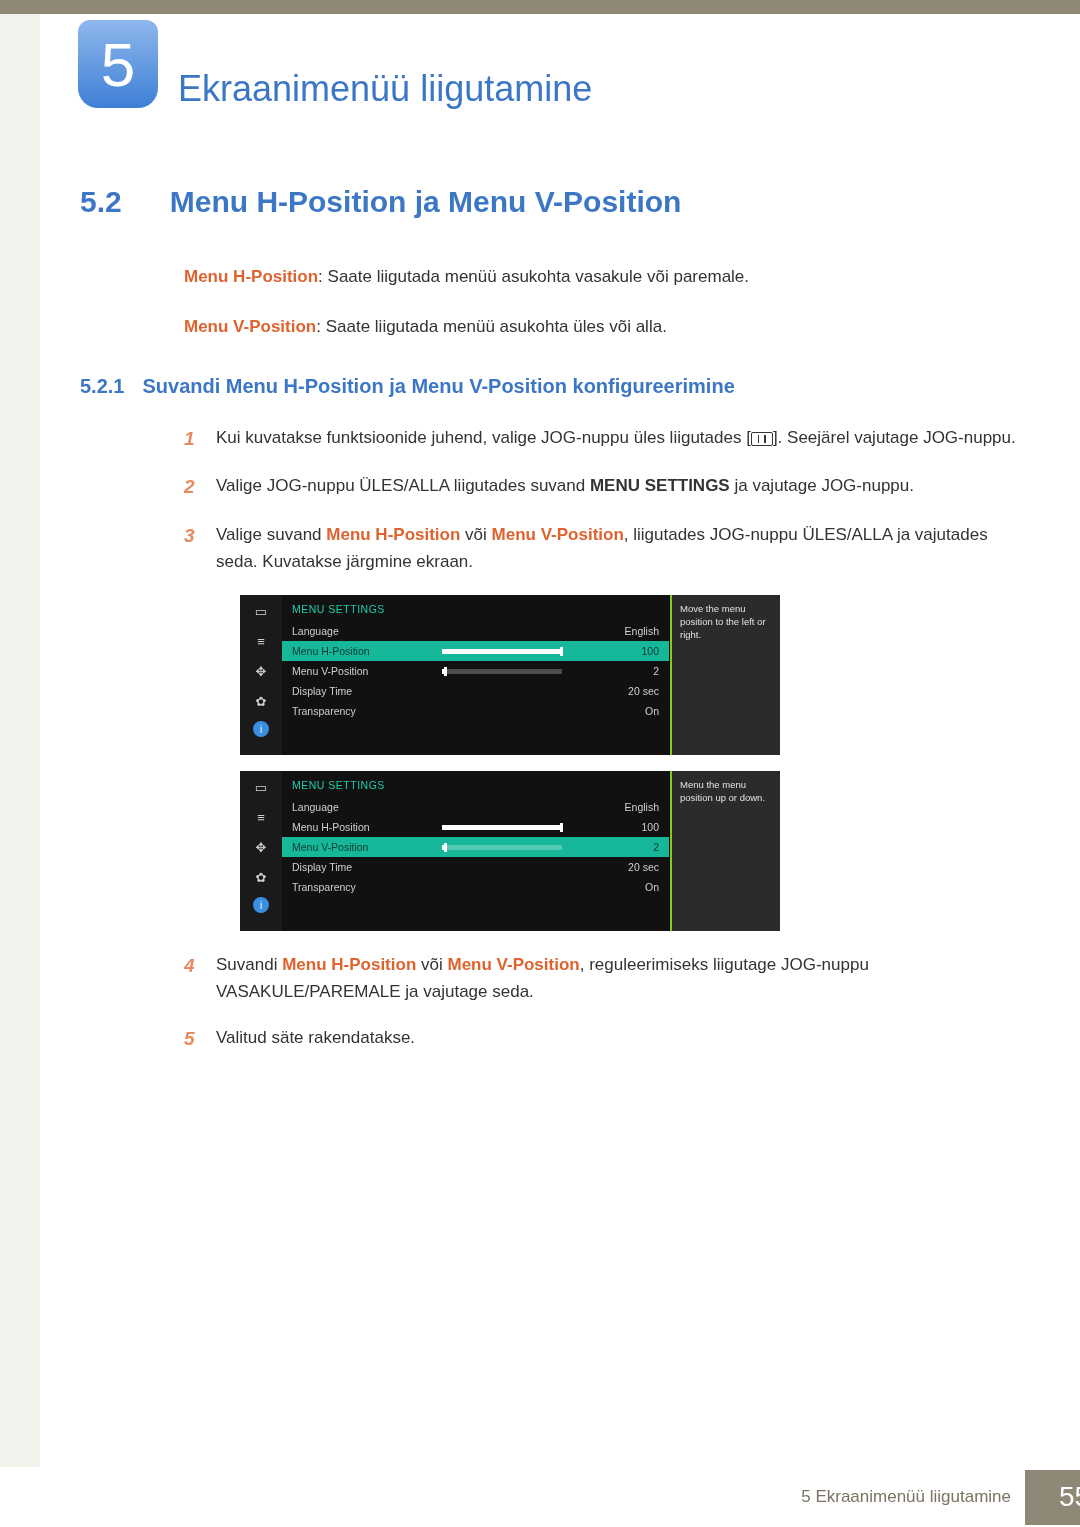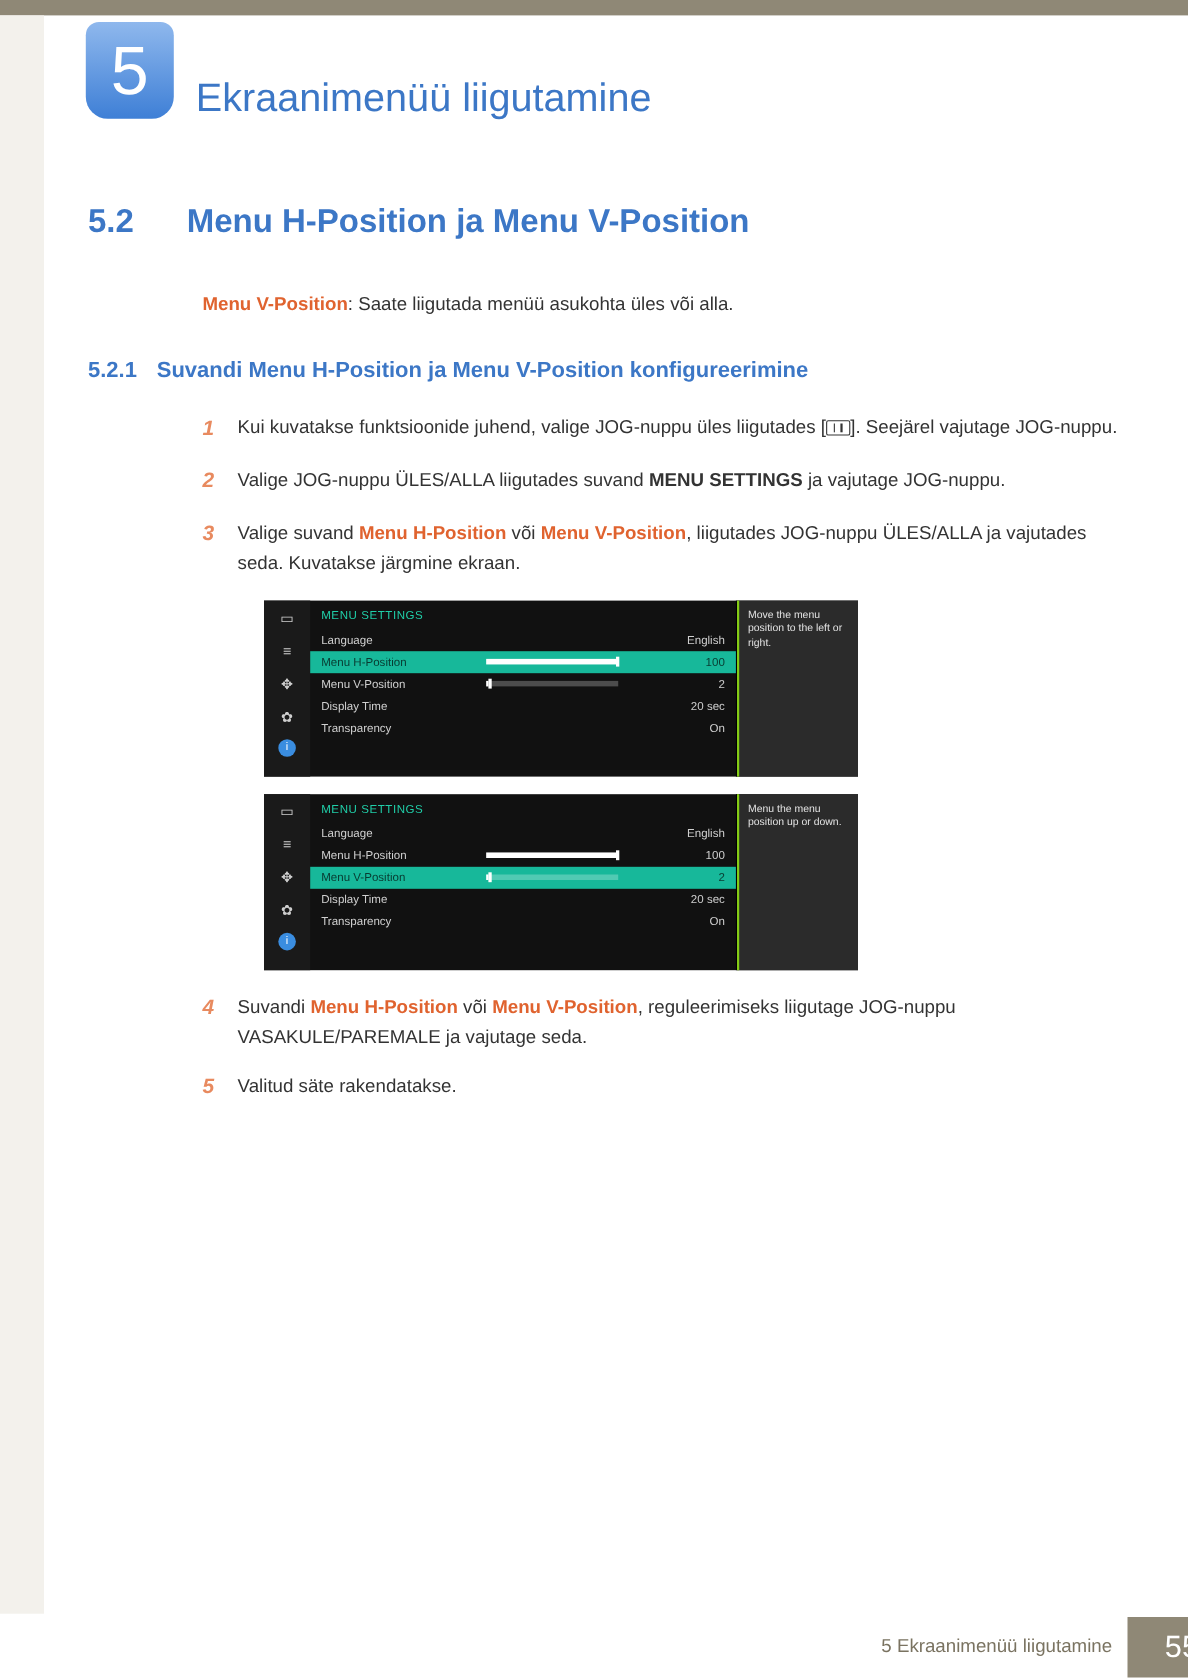--- a/index.html
+++ b/index.html
@@ -215,20 +215,23 @@
   <div class="num">5</div>
 </div>
 <div class="chapter-title">Ekraanimenüü liigutamine</div>
 
 <div class="section">
   <h2>
     <span class="secnum">5.2</span><span>Menu H-Position ja Menu V-Position</span>
   </h2>
 
   <p class="body-text">
+    <span class="term">Menu H-Position</span><span>: Saate liigutada menüü asukohta vasakule või paremale.</span>
+  </p>
+  <p class="body-text">
     <span class="term">Menu V-Position</span><span>: Saate liigutada menüü asukohta üles või alla.</span>
   </p>
 
   <div class="sub-heading">
     <span class="subnum">5.2.1</span><span>Suvandi Menu H-Position ja Menu V-Position konfigureerimine</span>
   </div>
 
   <div class="steps">
     <div class="step">
       <div class="n">1</div>

